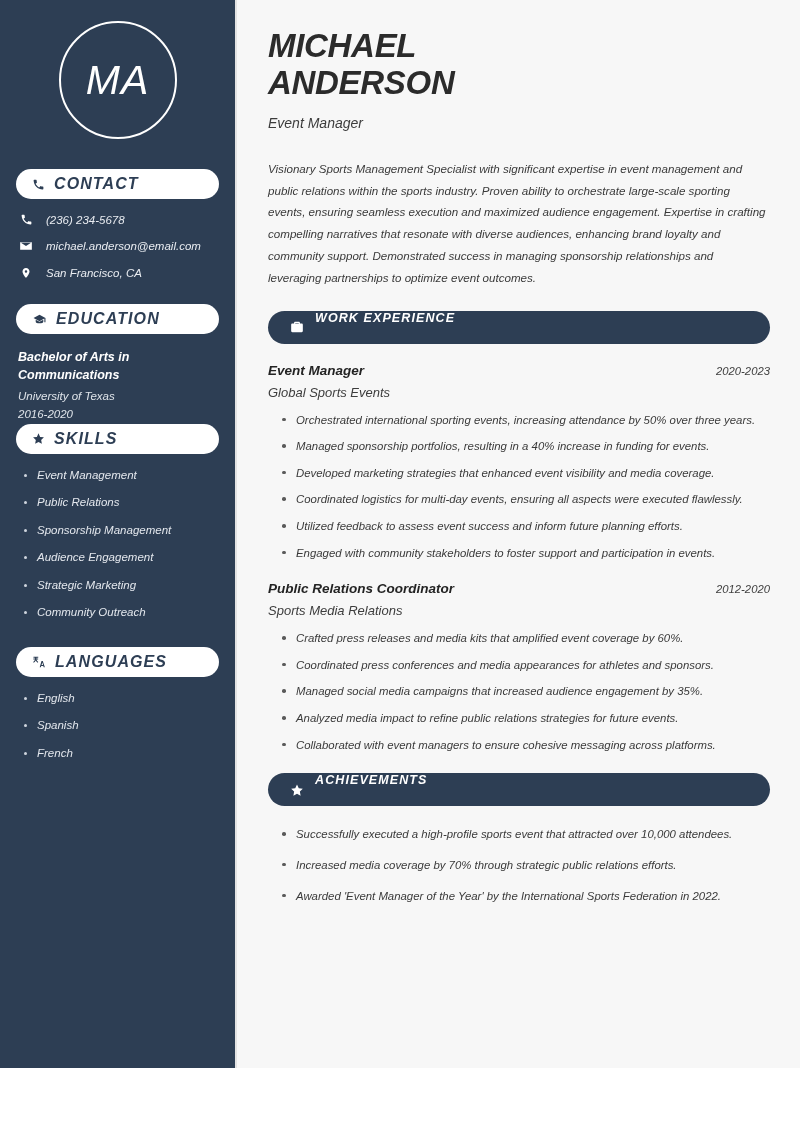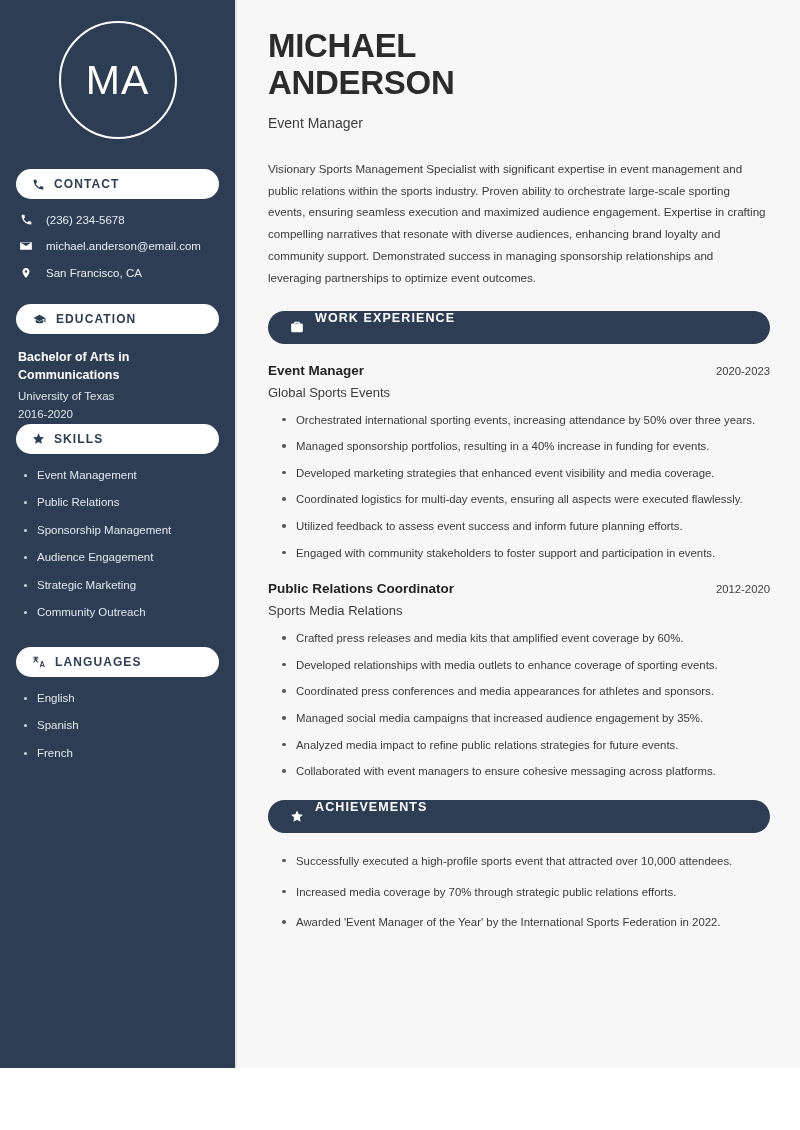--- a/index.html
+++ b/index.html
@@ -16,20 +16,21 @@
     -webkit-font-smoothing: antialiased;
   }
 
   .resume {
     position: relative;
     width: 800px;
     height: 1068px;
     display: flex;
     background: #f7f7f7;
     overflow: hidden;
+    font-style: italic;
   }
 
   
   .sidebar {
     width: 237px;
     flex: 0 0 237px;
     background: #2d3e54;
     padding: 0 16px;
     border-right: 2px solid #e3e3e3;
   }
@@ -62,21 +63,21 @@
     border-radius: 20px;
     height: 30px;
     display: flex;
     align-items: center;
     padding-left: 16px;
     gap: 9px;
     margin-bottom: 14px;
   }
   .pill-label {
     color: #2d3e54;
-    font-size: 12px;
+    font-size: 16px;
     font-weight: bold;
     letter-spacing: 1.1px;
   }
   .pill .ic { display: flex; align-items: center; }
   .pill .ic svg { display: block; }
 
   .contact-list { margin: 0 0 24px 0; padding-left: 2px; }
   .contact-row {
     display: flex;
     align-items: center;
@@ -348,21 +349,20 @@
     </div>
 
     <div class="job">
       <div class="job-head">
         <span class="job-role">Public Relations Coordinator</span>
         <span class="job-dates">2012-2020</span>
       </div>
       <div class="job-company">Sports Media Relations</div>
       <ul class="bullets">
         <li>Crafted press releases and media kits that amplified event coverage by 60%.</li>
-        <li>Developed relationships with media outlets to enhance coverage of sporting events.</li>
         <li>Coordinated press conferences and media appearances for athletes and sponsors.</li>
         <li>Managed social media campaigns that increased audience engagement by 35%.</li>
         <li>Analyzed media impact to refine public relations strategies for future events.</li>
         <li>Collaborated with event managers to ensure cohesive messaging across platforms.</li>
       </ul>
     </div>
 
     <div class="section-bar">
       <span class="ic">
         <svg width="14" height="14" viewBox="0 0 24 24" fill="#ffffff">

